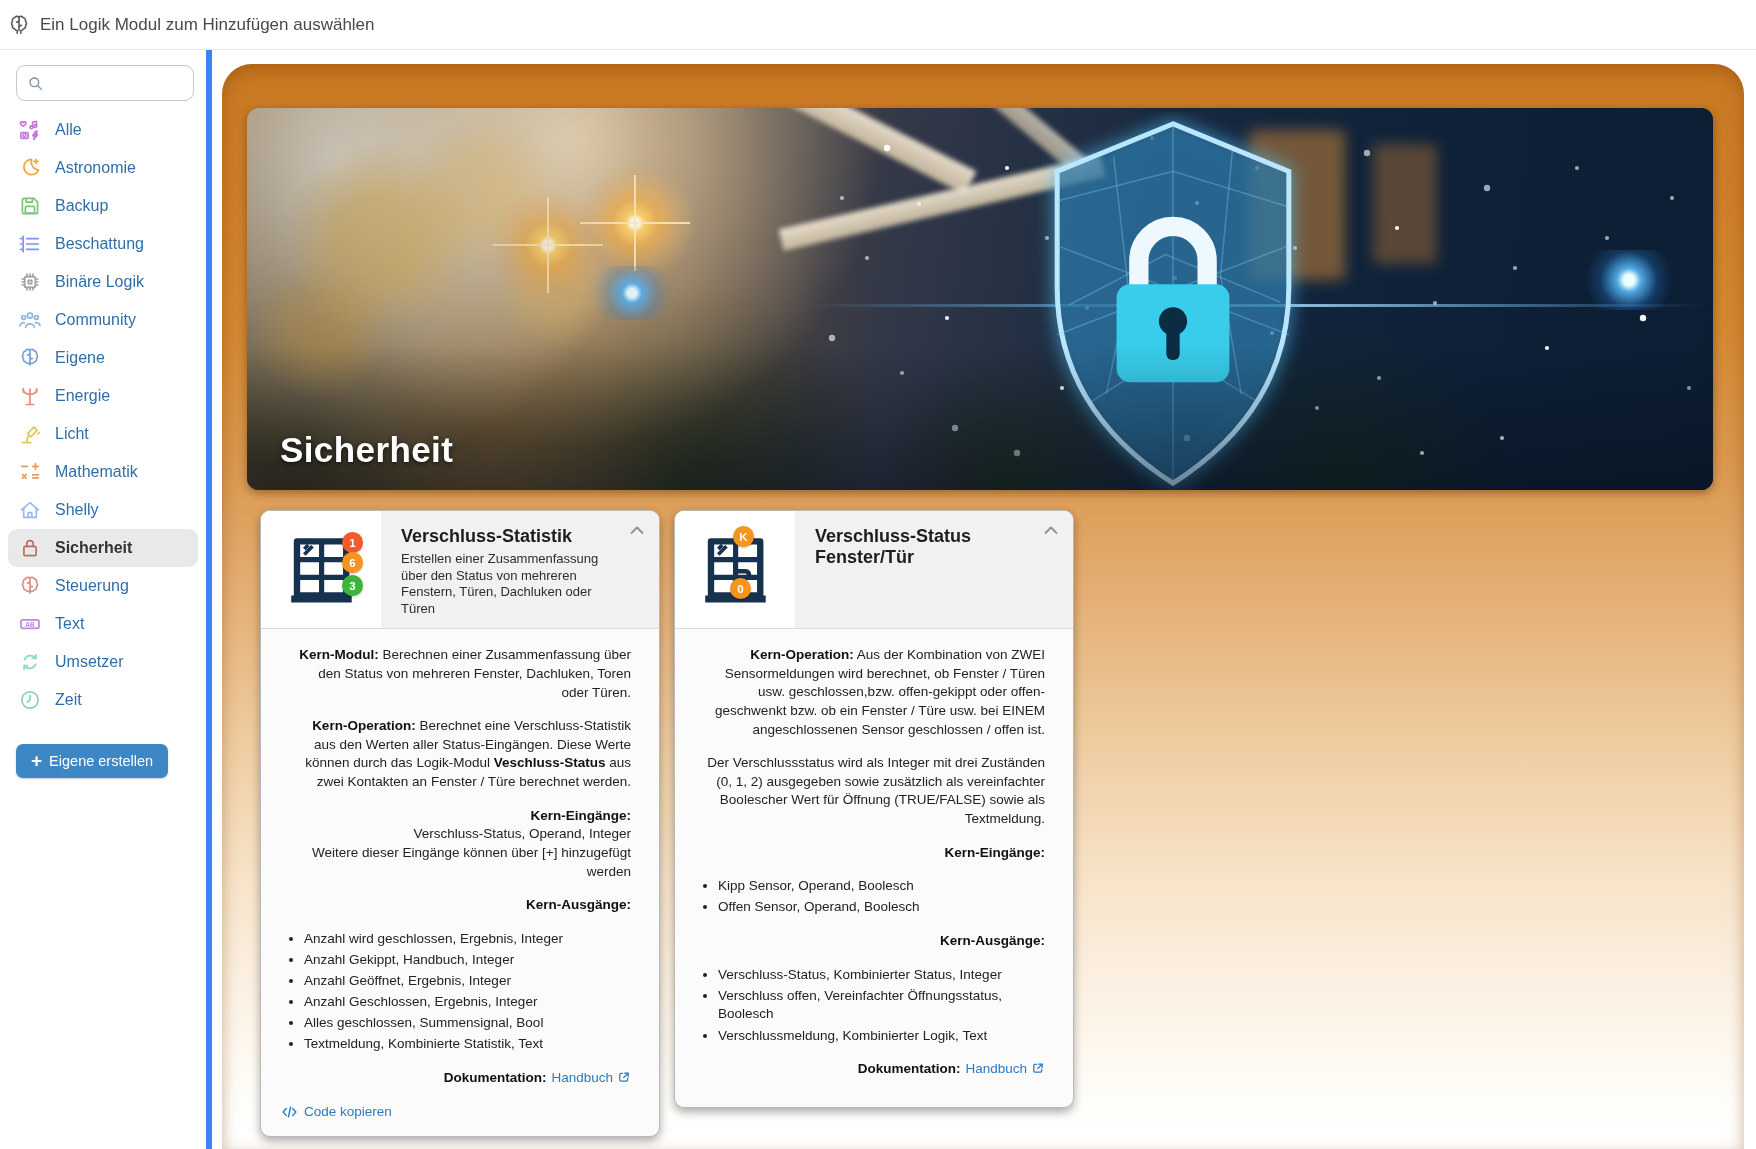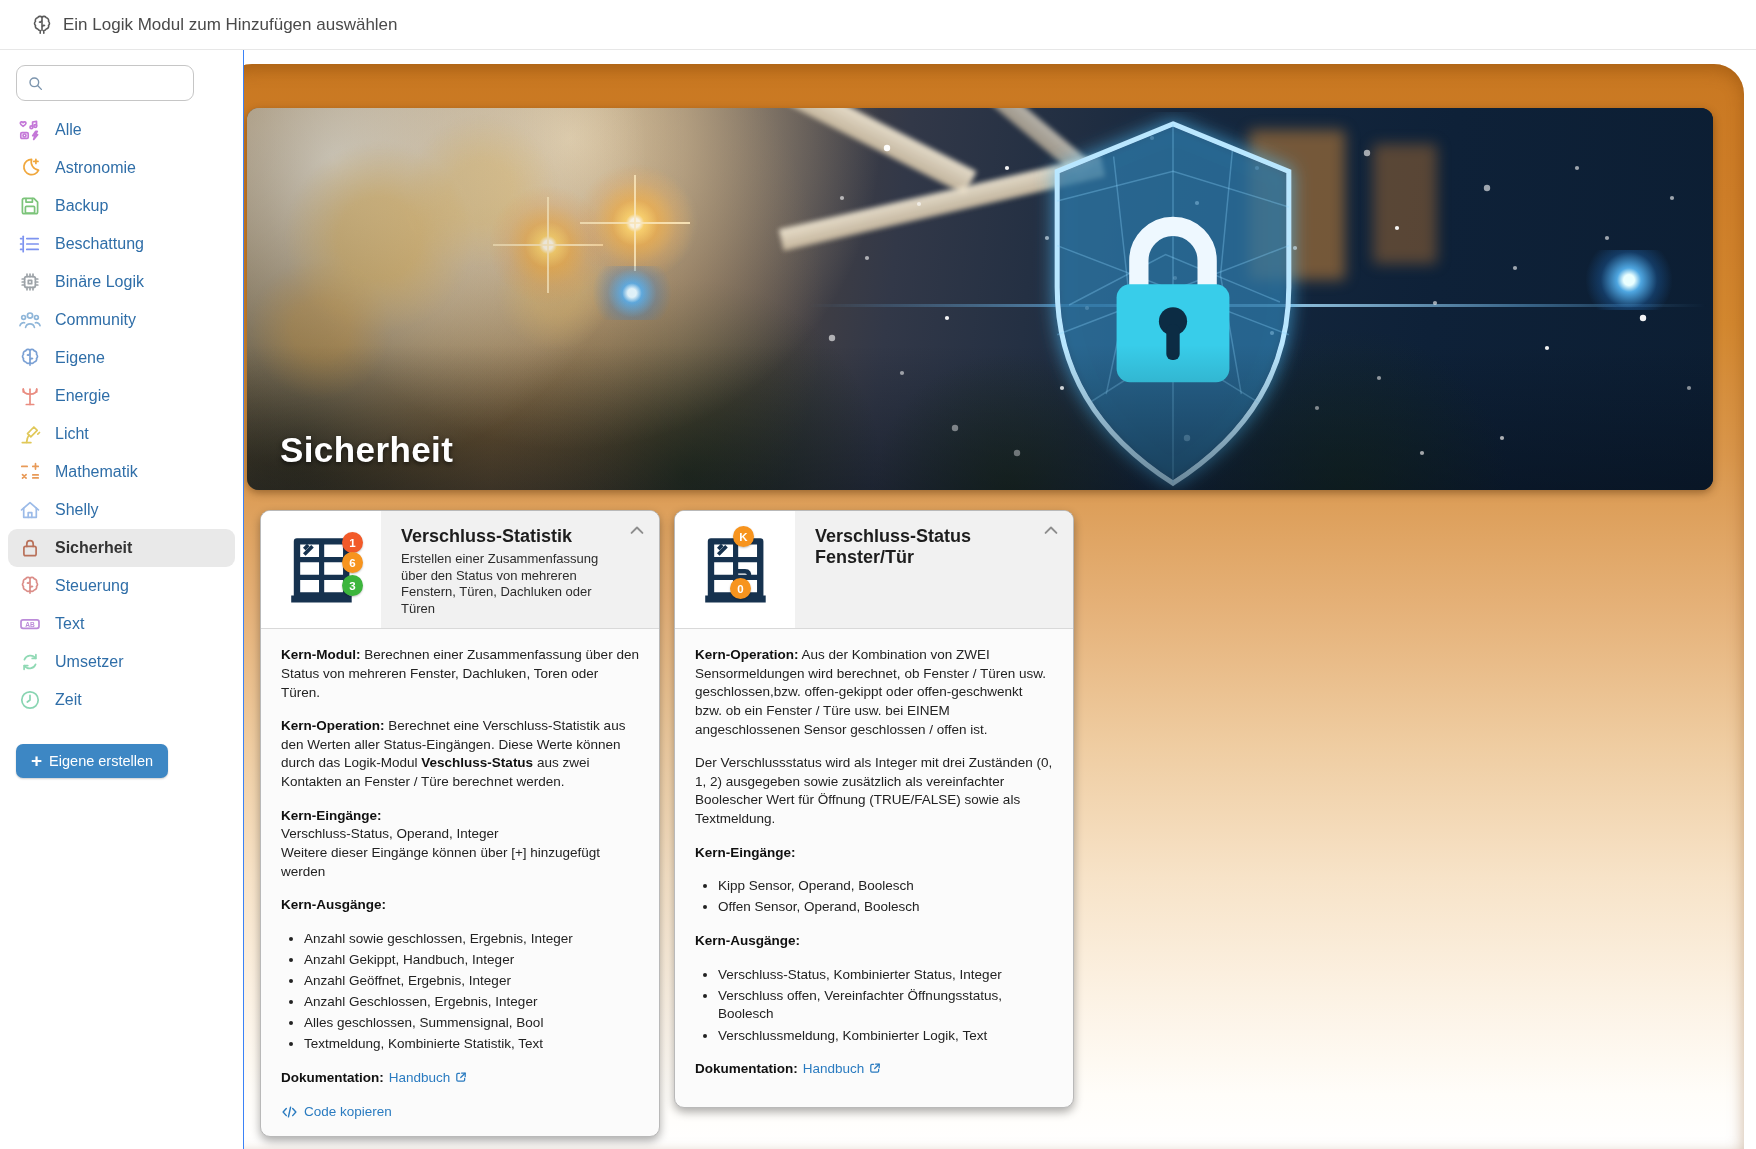--- a/index.html
+++ b/index.html
@@ -1,27 +1,27 @@
 <!DOCTYPE html>
 <html><head>
 <meta charset="utf-8">
 <style>
   html,body{margin:0;padding:0;background:#fff;width:1756px;height:1149px;overflow:hidden;
     font-family:"Liberation Sans",sans-serif;-webkit-font-smoothing:antialiased;}
   *{box-sizing:border-box;}
 
   
   .topbar{position:absolute;top:0;left:0;right:0;height:50px;background:#fff;
-    border-bottom:1px solid #e7e7e7;display:flex;align-items:center;padding-left:30px;gap:9px;z-index:5;}
+    border-bottom:1px solid #e7e7e7;display:flex;align-items:center;padding-left:7px;gap:9px;z-index:5;}
   .topbar .t-icon{width:24px;height:24px;color:#5a5a5a;flex:0 0 24px;}
   .topbar .t-title{font-size:17px;color:#4a4a4a;}
 
   
-  .sidebar{position:absolute;top:50px;left:0;bottom:0;width:244px;background:#fff;
-    border-right:1px solid #3b82f6;z-index:4;}
+  .sidebar{position:absolute;top:50px;left:0;bottom:0;width:212px;background:#fff;
+    border-right:6px solid #3b82f6;z-index:4;}
   .searchbox{margin:15px 16px 10px;width:178px;height:36px;border:1px solid #c6c6c6;border-radius:9px;
     display:flex;align-items:center;padding:0 10px;gap:7px;background:#fff;}
   .searchbox svg{width:17px;height:17px;color:#7b94ad;flex:0 0 17px;}
   .searchbox input{border:none;outline:none;flex:1;font-size:14px;min-width:0;font-family:inherit;background:transparent;}
   .nav{margin-top:6px;}
   .nav-item{display:flex;align-items:center;gap:13px;height:38px;padding:0 10px 0 18px;
     font-size:16px;color:#2f6ea8;cursor:pointer;}
   .nav-item .icon24{width:24px;height:24px;flex:0 0 24px;}
   .nav-item .icon24 svg{width:100%;height:100%;}
   .nav-item.selected{background:#e9e9e9;border-radius:9px;margin:0 8px;padding-left:10px;
@@ -98,21 +98,21 @@
     font-weight:700;display:flex;align-items:center;justify-content:center;box-shadow:0 1px 2px rgba(0,0,0,.25);}
   .pos-r1{left:81px;top:21px;}  .pos-r2{left:81px;top:41px;}  .pos-r3{left:81px;top:64px;}
   .pos-tr{left:58px;top:15px;}  .pos-bc{left:55px;top:67px;}
   .head-text{flex:1;padding:15px 36px 10px 20px;}
   .head-text h3{margin:0 0 4px;font-size:18px;color:#1d1d1d;line-height:1.15;}
   .head-text .sub{margin:0;font-size:13px;color:#2c2c2c;line-height:1.3;}
   .collapse-btn{position:absolute;top:8px;right:8px;width:28px;height:24px;border:none;background:none;
     padding:0;cursor:pointer;color:#8e8e8e;}
   .collapse-btn svg{width:20px;height:16px;}
   .card-body{padding:17px 20px 13px;font-size:13.5px;color:#222;line-height:1.38;}
-  .card-body p{margin:0 0 15px;white-space:pre-line;}
+  .card-body p{margin:0 8px 15px;white-space:pre-line;text-align:right;}
   .card-body b{color:#101010;}
   .card-body ul{margin:0 0 15px;padding-left:23px;}
   .card-body li{margin:2.5px 0;}
   .doc-row{margin:6px 0 14px;}
   .doc-row b{margin-right:5px;}
   a.link{color:#2a7bc0;text-decoration:none;cursor:pointer;}
   .ext-icon{display:inline-block;width:14px;height:14px;vertical-align:-2px;margin-left:4px;color:#2a7bc0;}
   .code-row{display:flex;align-items:center;gap:6px;margin:13px 0 2px;}
   .code-icon{width:17px;height:14px;color:#2a7bc0;flex:0 0 17px;}
 </style>
@@ -385,21 +385,21 @@
             </svg></button>
         </div>
         <div class="card-body">
           <p><b>Kern-Modul:</b><span> Berechnen einer Zusammenfassung über den Status von mehreren Fenster, Dachluken, Toren oder Türen.</span></p>
           <p><b>Kern-Operation:</b><span> Berechnet eine Verschluss-Statistik aus den Werten aller Status-Eingängen. Diese Werte können durch das Logik-Modul </span><b>Veschluss-Status</b><span> aus zwei Kontakten an Fenster / Türe berechnet werden.</span></p>
           <p><b>Kern-Eingänge:</b><span>
 Verschluss-Status, Operand, Integer
 Weitere dieser Eingänge können über [+] hinzugefügt werden</span></p>
           <p><b>Kern-Ausgänge:</b></p>
           <ul>
-            <li>Anzahl sowie geschlossen, Ergebnis, Integer</li>
+            <li>Anzahl wird geschlossen, Ergebnis, Integer</li>
             <li>Anzahl Gekippt, Handbuch, Integer</li>
             <li>Anzahl Geöffnet, Ergebnis, Integer</li>
             <li>Anzahl Geschlossen, Ergebnis, Integer</li>
             <li>Alles geschlossen, Summensignal, Bool</li>
             <li>Textmeldung, Kombinierte Statistik, Text</li>
           </ul>
           <p class="doc-row"><b>Dokumentation:</b><a class="link">Handbuch</a><span class="ext-icon"><svg viewBox="0 0 20 20" fill="none" stroke="currentColor" stroke-width="1.8" stroke-linecap="round" stroke-linejoin="round">
                 <path d="M8 4.8H5.6A1.6 1.6 0 0 0 4 6.4v8A1.6 1.6 0 0 0 5.6 16h8a1.6 1.6 0 0 0 1.6-1.6V12"></path>
                 <path d="M10.8 4.4H16V9.6"></path>
                 <path d="M15.8 4.6 9.6 10.8"></path>

